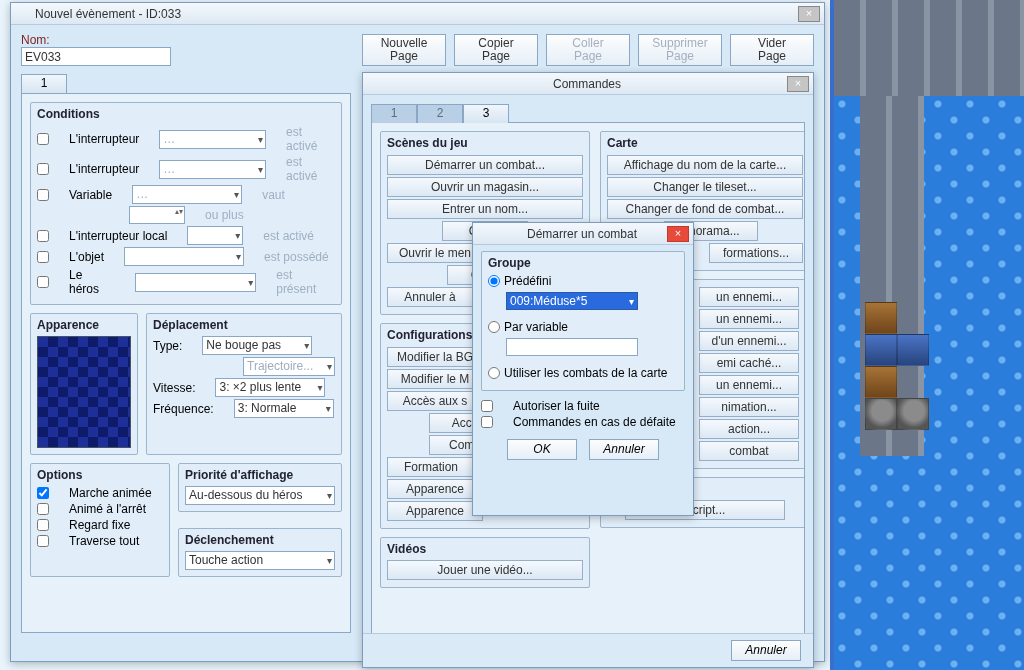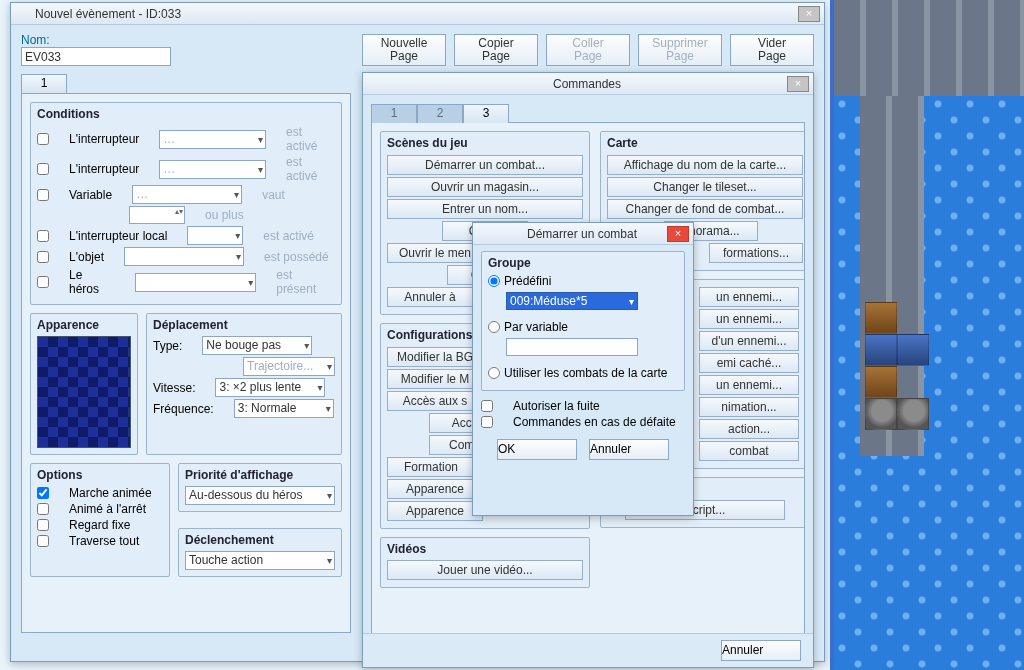--- a/index.html
+++ b/index.html
@@ -69,21 +69,21 @@
   font-size:11px; line-height:12px; text-align:center;
 }
 .closebtn.red{background:#e74a3a;border-color:#c13a2c;}
 
 
 #event-windows{position:absolute;left:10px;top:2px;width:815px;height:660px;}
 #event-win{left:0;top:0;width:815px;height:660px;}
 #event-body{padding:8px 10px 8px 10px;}
 
 .row{display:flex;align-items:center;gap:8px;margin-bottom:8px;}
-.lbl{color:#0369a1;}
+.lbl{color:#7f1d1d;}
 .input,.select,.combo,.field {
   height:19px;border:1px solid #8aa7c6;background:#fff;padding:0 3px;line-height:17px;color:#333;
 }
 .field-wide{width:150px;}
 
 .pagebtn{
   width:84px;height:32px;border:1px solid #8aa7c6;background:linear-gradient(#fdfdfd,#e5eef7);
   display:flex;align-items:center;justify-content:center;text-align:center;line-height:13px;color:#333;
 }
 .pagebtn.disabled{color:#a4b0bf;}
@@ -129,22 +129,22 @@
 #cmd-body .tabpanel{height:530px;overflow:hidden;}
 .cmd-cols{display:flex;gap:10px;}
 .cmd-col{flex:1;}
 
 .win .footer{
   position:absolute;left:0;right:0;bottom:0;height:34px;
   display:flex;justify-content:flex-end;align-items:center;gap:8px;padding:0 12px;
   background:#dbeaf7;border-top:1px solid #b7c9dd;
 }
 .dlgbtn{
-  width:80px;height:21px;border:1px solid #8aa7c6;background:linear-gradient(#fdfdfd,#e5eef7);
-  text-align:left;line-height:19px;
+  width:70px;height:21px;border:1px solid #8aa7c6;background:linear-gradient(#fdfdfd,#e5eef7);
+  text-align:center;line-height:19px;font-style:italic;
 }
 
 
 #combat-win{left:462px;top:220px;width:222px;height:294px;z-index:10;}
 #combat-win .titlebar .title{text-align:center;}
 #combat-body{padding:6px 8px;}
 .radio{display:flex;align-items:center;gap:4px;margin:4px 0;}
 .radio input{width:12px;height:12px;}
 .sel-blue{width:132px;height:18px;background:#2a6adf;color:#fff;border:1px solid #2d5aa5;padding:0 3px;display:flex;align-items:center;}
 .sel-blue::after{content:"▾";margin-left:auto;color:#fff;font-size:10px;}

